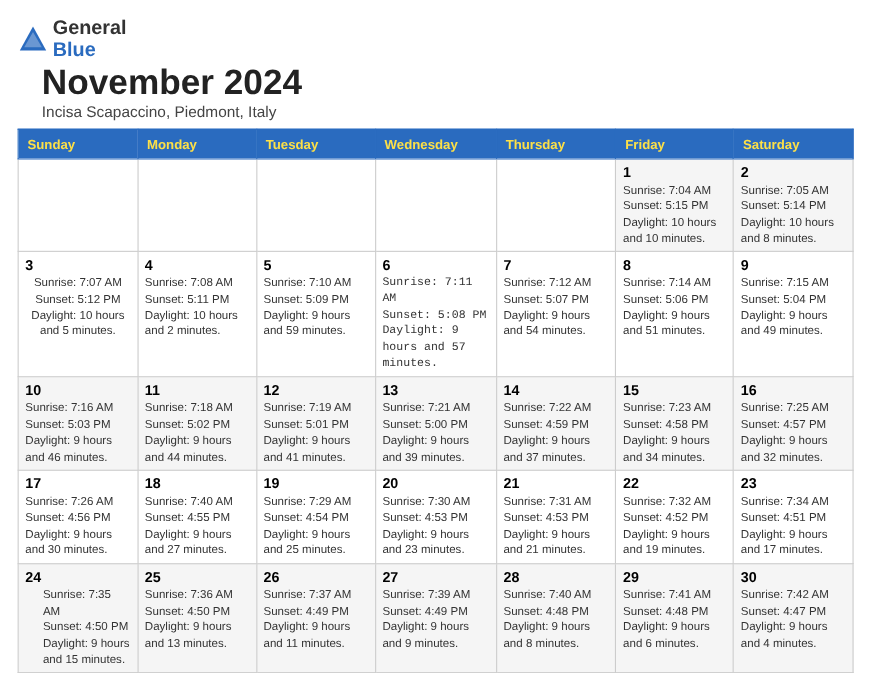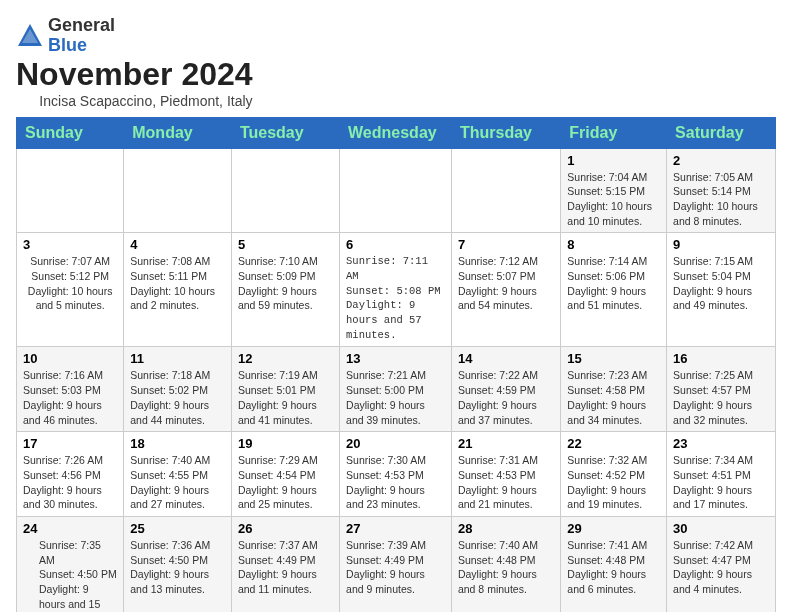--- a/index.html
+++ b/index.html
@@ -27,42 +27,43 @@
       font-weight: bold;
       line-height: 1.1;
     }
     .logo-general { color: #333; }
     .logo-blue { color: #2a6bbf; }
     .logo-icon {
       width: 28px;
       height: 28px;
     }
     .title-area {
-      text-align: right;
+      text-align: left;
+      margin-left: 22px;
     }
     .month-title {
       font-size: 32px;
       font-weight: bold;
       color: #222;
     }
     .location-title {
       font-size: 14px;
       color: #444;
     }
     table {
       width: 100%;
       border-collapse: collapse;
       font-size: 11px;
     }
     thead tr th {
       background-color: #2a6bbf;
-      color: #86efac;
+      color: #fde047;
       text-align: left;
       padding: 6px 8px;
-      font-size: 16px;
+      font-size: 12px;
       font-weight: bold;
       border: 1px solid #2a6bbf;
     }
     tbody tr td {
       vertical-align: top;
       border: 1px solid #ccc;
       padding: 4px 6px;
       width: 113px;
       min-height: 80px;
       background: #fff;

